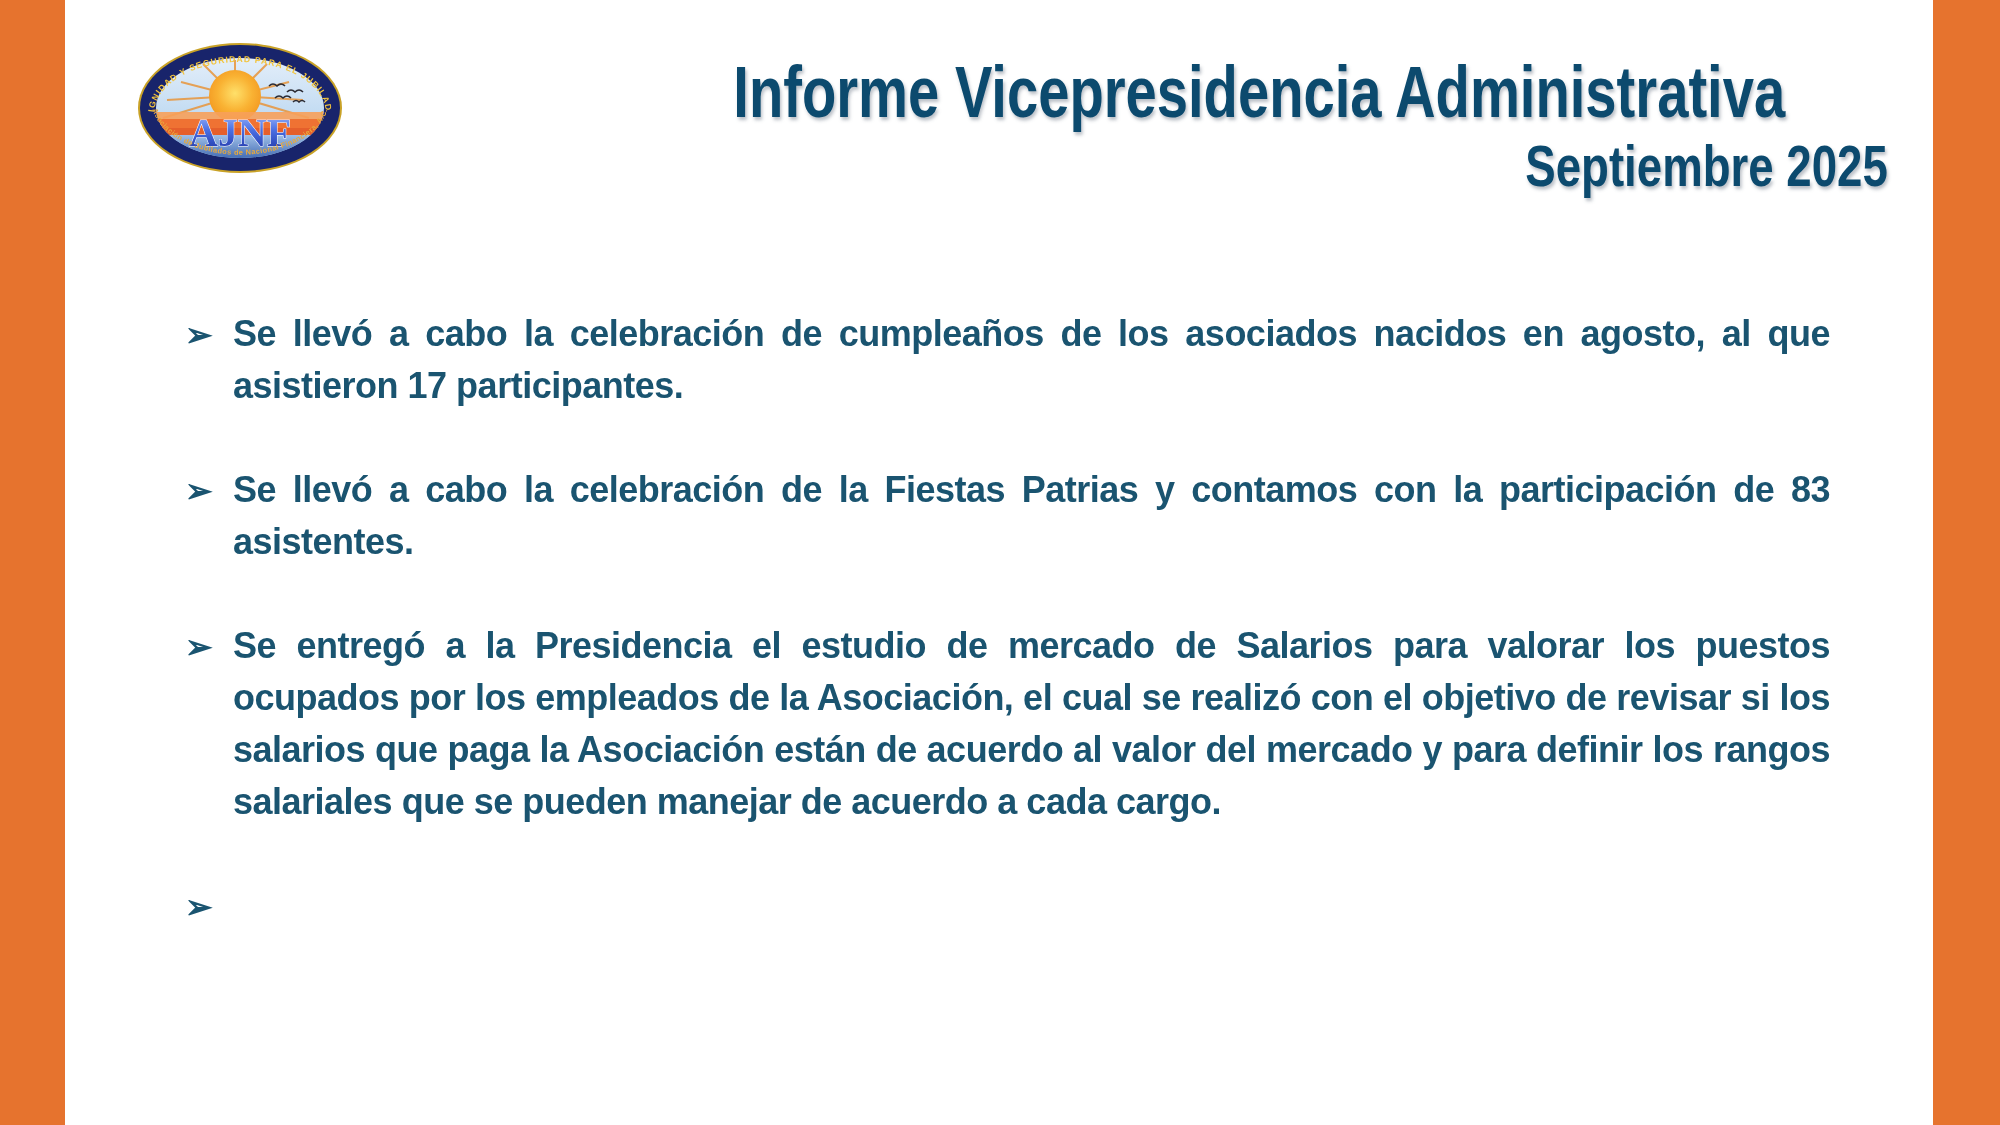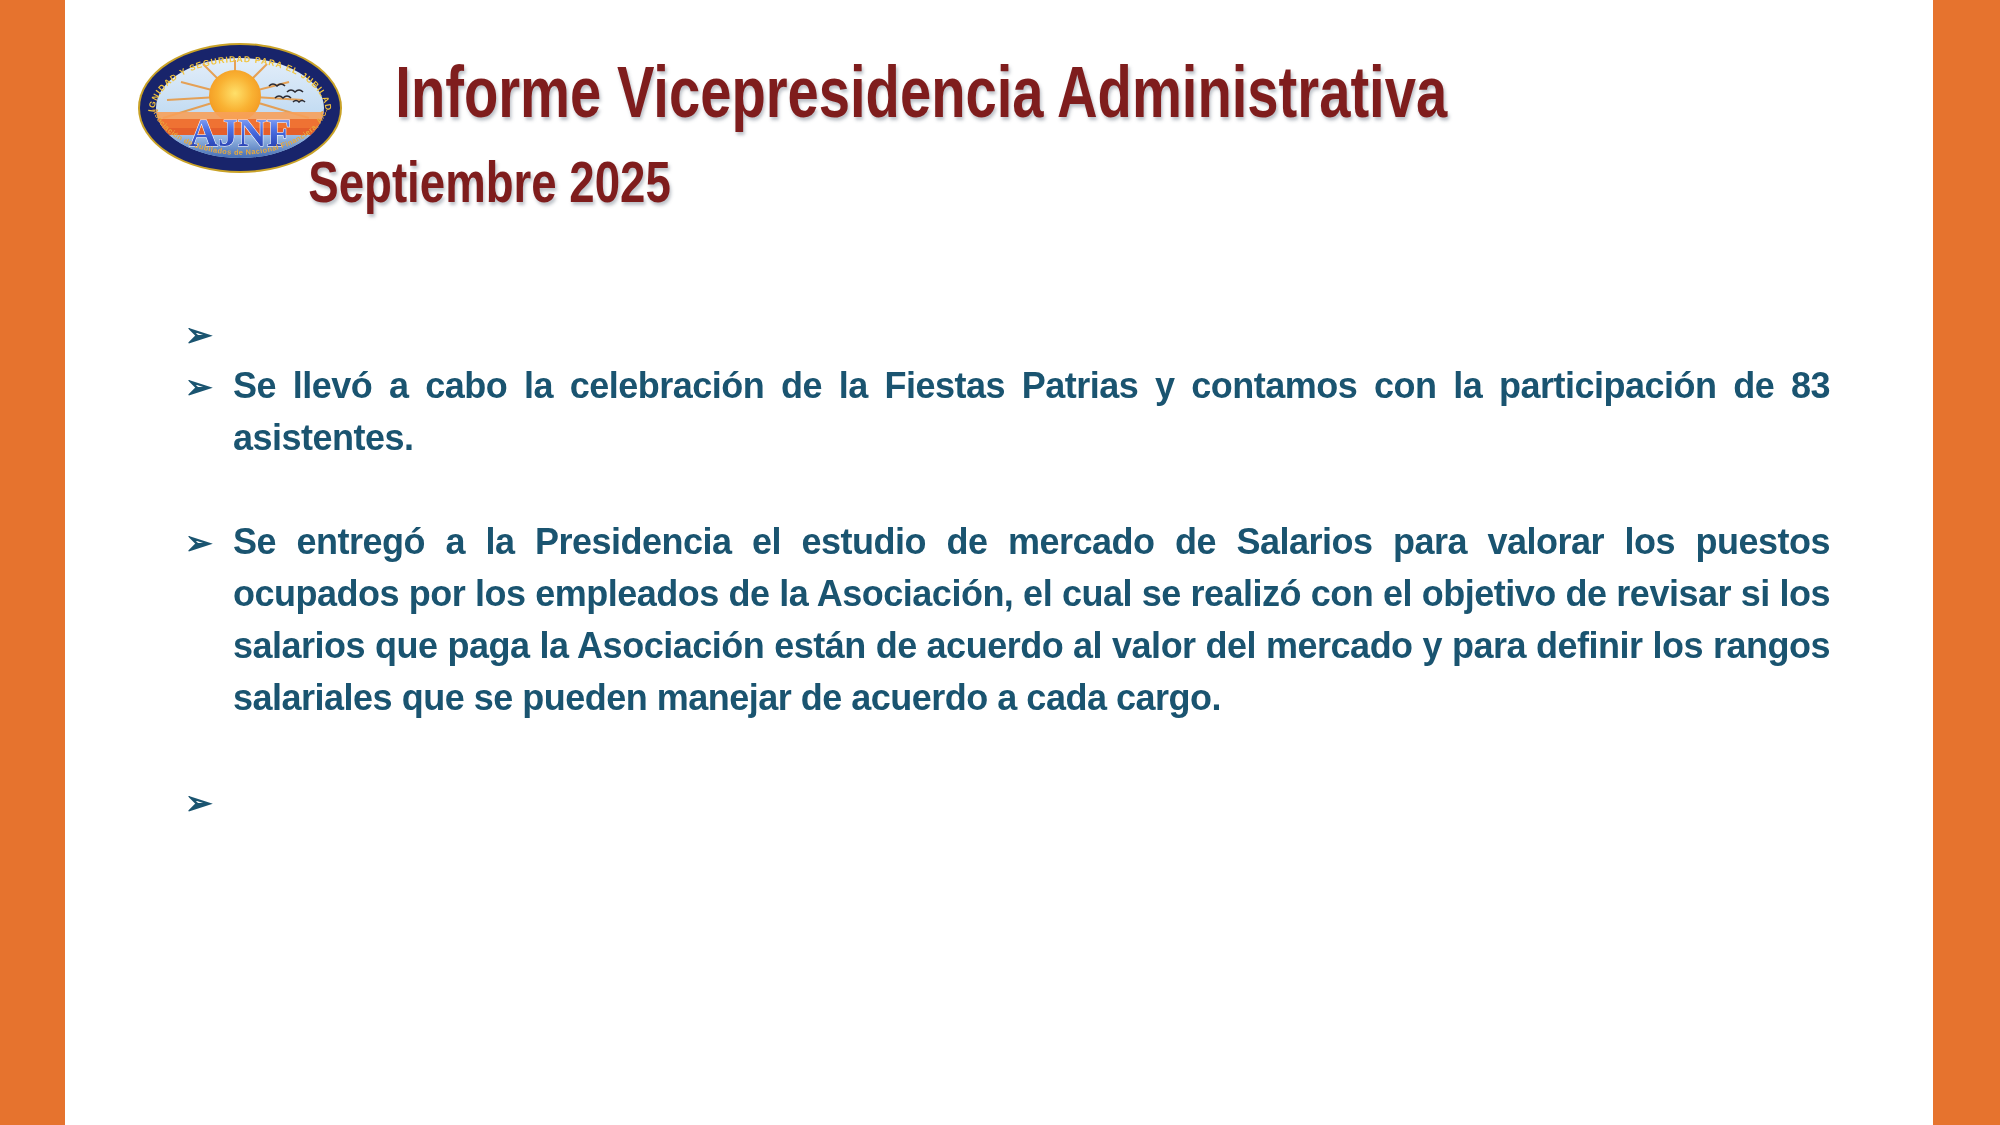--- a/index.html
+++ b/index.html
@@ -29,32 +29,32 @@
     height: 132px;
   }
   .logo-box svg { width: 100%; height: 100%; display: block; }
 
   .title-wrap {
     position: absolute;
     top: 50px;
     left: 65px;
     right: 67px;
     padding-left: 182px;
-    text-align: left;
-    color: #7f1d1d;
+    text-align: right;
+    color: #0c4a6e;
   }
   .title {
     margin: 0;
     font-size: 72px;
     font-weight: bold;
     line-height: 1.18;
     text-shadow: 2px 3px 4px rgba(105, 115, 130, 0.45);
   }
   .subtitle {
-    margin: 16px;
+    margin: 0;
     font-size: 57px;
     font-weight: bold;
     line-height: 1.1;
     text-shadow: 2px 3px 4px rgba(105, 115, 130, 0.45);
     text-decoration: underline;
   }
   .condense  { display: inline-block; transform: scaleX(0.78); white-space: nowrap; }
   .condense2 { display: inline-block; transform: scaleX(0.80); white-space: nowrap; }
 
   .bullets {
@@ -166,20 +166,21 @@
       <span class="condense">Informe Vicepresidencia Administrativa</span>
     </h1>
     <h2 class="subtitle">
       <span class="condense2">Septiembre 2025</span>
     </h2>
   </header>
 
   <ul class="bullets">
     <li>
       <span class="marker">➢</span>
+      <span>Se llevó a cabo la celebración de cumpleaños de los asociados nacidos en agosto, al que asistieron 17 participantes.</span>
     </li>
     <li>
       <span class="marker">➢</span>
       <span>Se llevó a cabo la celebración de la Fiestas Patrias y contamos con la participación de 83 asistentes.</span>
     </li>
     <li>
       <span class="marker">➢</span>
       <span>Se entregó a la Presidencia el estudio de mercado de Salarios para valorar los puestos ocupados por los empleados de la Asociación, el cual se realizó con el objetivo de revisar si los salarios que paga la Asociación están de acuerdo al valor del mercado y para definir los rangos salariales que se pueden manejar de acuerdo a cada cargo.</span>
     </li>
     <li>

